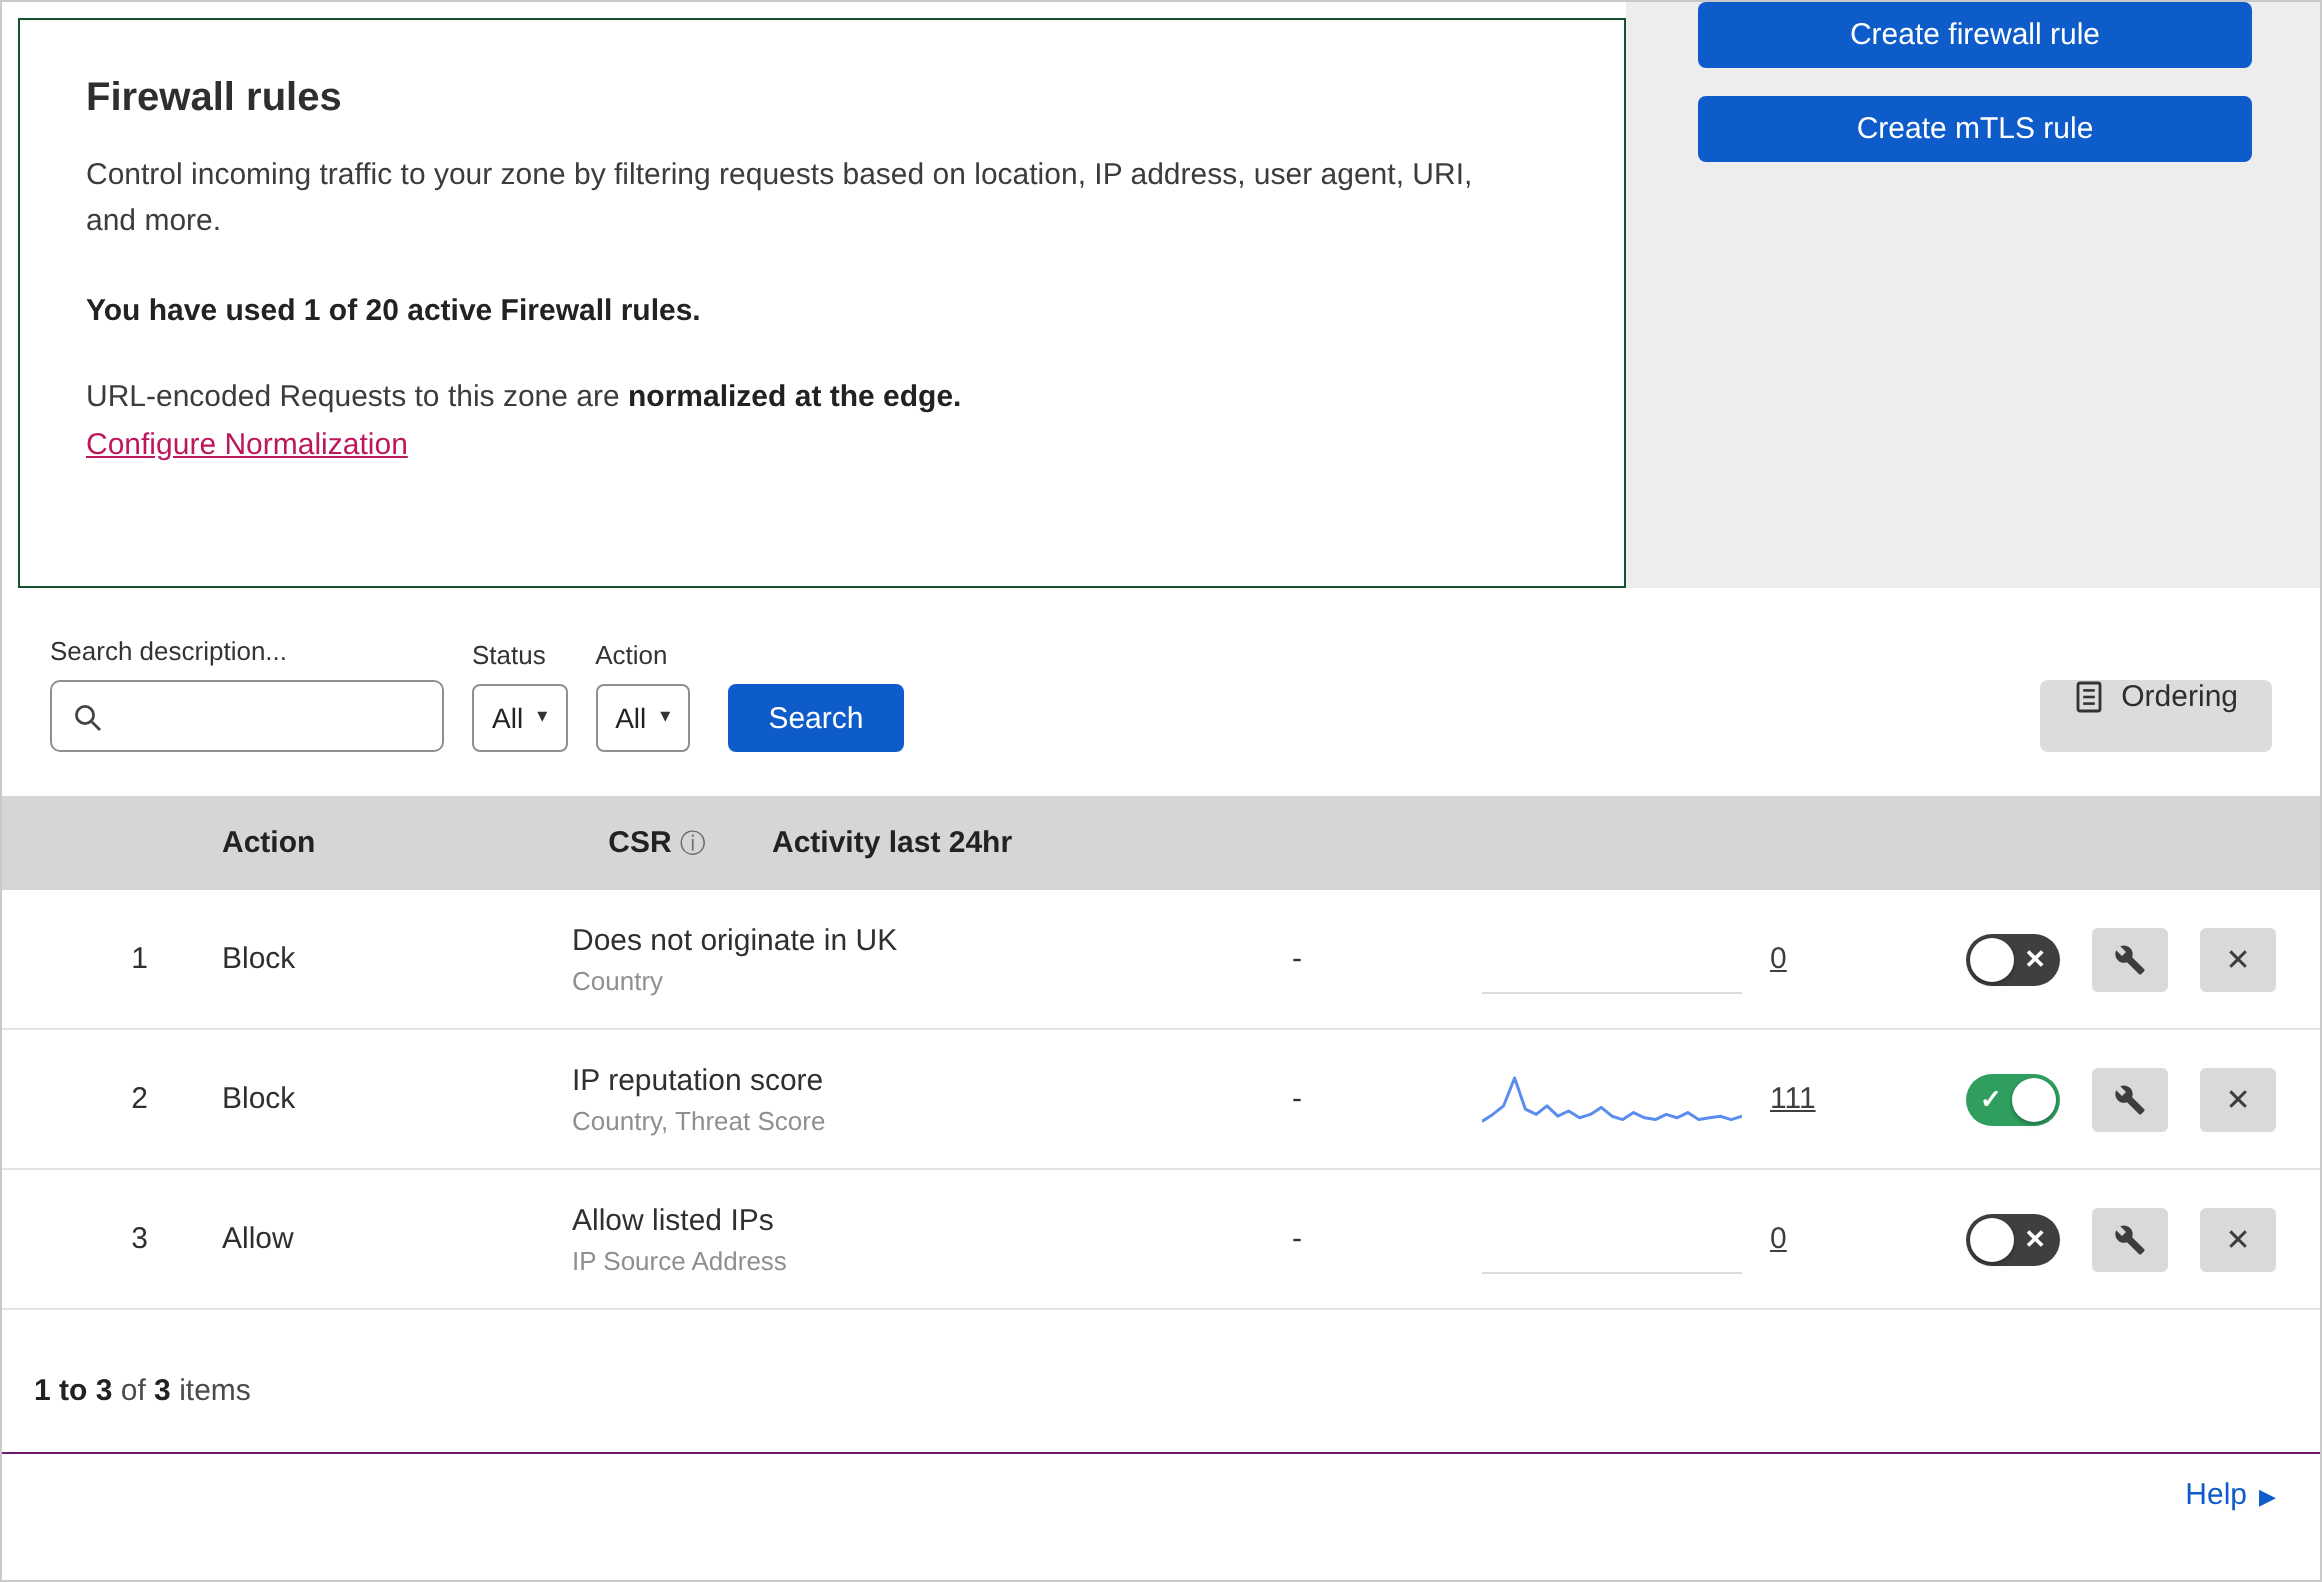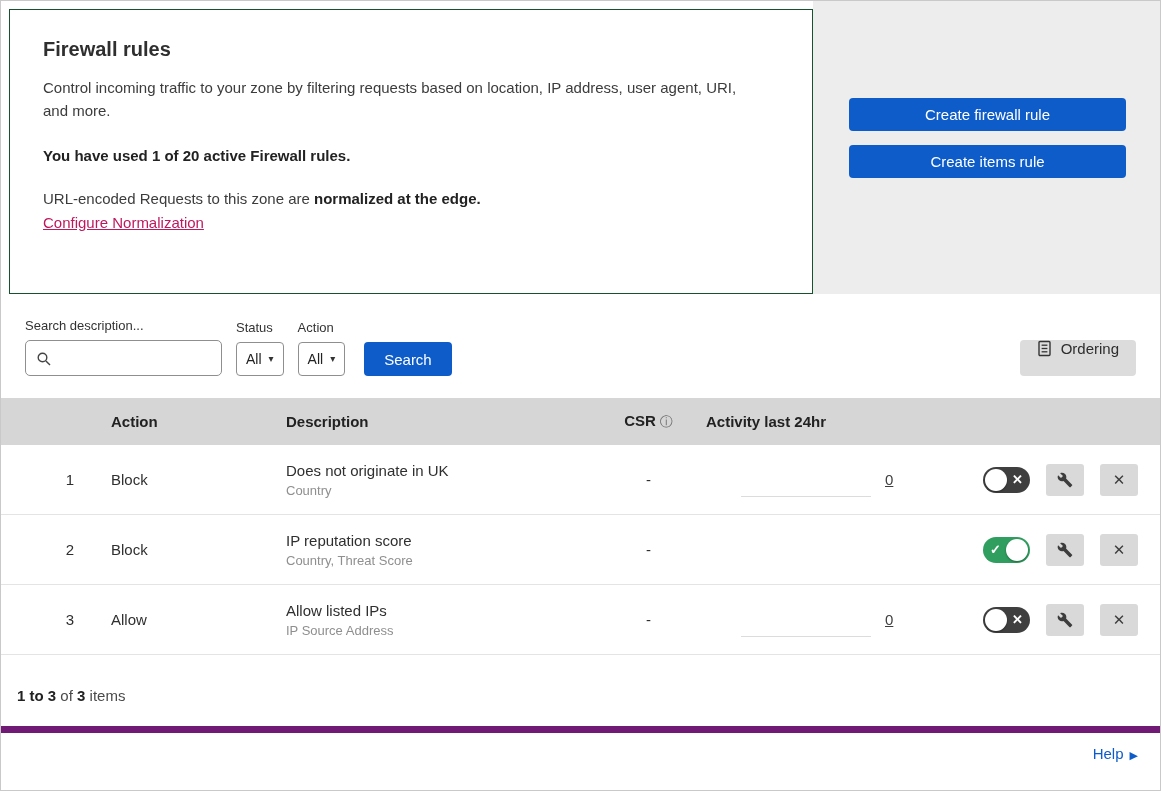--- a/index.html
+++ b/index.html
@@ -20,21 +20,21 @@
   }
   .intro-title { font-size: 20px; font-weight: 700; color: #2f2f2f; margin-bottom: 15px; }
   .intro-desc { font-size: 15px; color: #3c3c3c; line-height: 1.55; max-width: 715px; margin-bottom: 24px; }
   .intro-usage { font-size: 15px; font-weight: 700; color: #222; margin-bottom: 26px; }
   .intro-norm { font-size: 15px; color: #3c3c3c; margin-bottom: 7px; }
   .intro-norm b { font-weight: 700; color: #222; }
   a.link { color: #be185d; text-decoration: underline; font-size: 15px; cursor: pointer; }
 
   .actions-panel {
     flex: 1; background: #ededed;
-    display: flex; flex-direction: column; align-items: stretch; justify-content: center;
+    display: flex; flex-direction: column; align-items: stretch; justify-content: flex-start;
     gap: 14px; padding: 0 34px 20px 36px;
   }
   .btn-primary {
     height: 33px; background: #0d5cc9; color: #fff; font-size: 15px;
     border: none; border-radius: 4px; cursor: pointer; font-family: inherit;
   }
 
   
   .toolbar { display: flex; align-items: flex-end; padding: 24px 24px 22px 24px; gap: 14px; flex: none; }
   .fgroup { display: flex; flex-direction: column; gap: 7px; }
@@ -93,42 +93,42 @@
   .t-x, .t-check { position: absolute; top: 50%; transform: translateY(-53%); color: #fff; font-size: 13px; font-weight: 700; }
   .t-x { right: 7px; } .t-check { left: 7px; }
 
   .icon-btn {
     width: 38px; height: 32px; background: #d9d9d9; border: none; border-radius: 3px;
     display: flex; align-items: center; justify-content: center; cursor: pointer;
     color: #3d3d3d; font-size: 15px; font-family: inherit;
   }
 
   
-  .count-row { padding: 32px 16px 22px 16px; font-size: 15px; color: #4a4a4a; border-bottom: 7px solid #701a75; flex: none; }
+  .count-row { padding: 32px 16px 22px 16px; font-size: 15px; color: #4a4a4a; border-bottom: 1px solid #701a75; flex: none; }
   .count-row b { color: #222; }
   .help-row { padding: 12px 22px 0 0; text-align: right; font-size: 15px; flex: none; }
   .help-link { color: #0d5cc9; text-decoration: none; cursor: pointer; }
   .help-arrow { font-size: 11px; margin-left: 6px; }
 </style>
 </head>
 <body>
 
 <div class="page">
 
   <div class="top">
     <div class="intro-card">
       <div class="intro-title">Firewall rules</div>
       <p class="intro-desc">Control incoming traffic to your zone by filtering requests based on location, IP address, user agent, URI, and more.</p>
       <p class="intro-usage">You have used 1 of 20 active Firewall rules.</p>
       <p class="intro-norm"><span>URL-encoded Requests to this zone are </span><b>normalized at the edge.</b></p>
       <a class="link">Configure Normalization</a>
     </div>
     <div class="actions-panel">
       <button class="btn-primary">Create firewall rule</button>
-      <button class="btn-primary">Create items rule</button>
+      <button class="btn-primary">Create mTLS rule</button>
     </div>
   </div>
 
   <div class="toolbar">
     <div class="fgroup">
       <span class="flabel">Search description...</span>
       <div class="search-box">
         <svg width="16" height="16" viewBox="0 0 16 16">
           <circle cx="6.5" cy="6.5" r="4.3" fill="none" stroke="#444" stroke-width="1.4"></circle>
           <line x1="9.9" y1="9.9" x2="14" y2="14" stroke="#444" stroke-width="1.4"></line>
@@ -159,21 +159,20 @@
         <line x1="4.6" y1="8.5" x2="10.4" y2="8.5" stroke="#333" stroke-width="1.3"></line>
         <line x1="4.6" y1="11.8" x2="10.4" y2="11.8" stroke="#333" stroke-width="1.3"></line>
       </svg>
       <span>Ordering</span>
     </button>
   </div>
 
   <div class="thead">
     <div class="col-idx"></div>
     <div class="col-action">Action</div>
-    <div class="col-desc">Description</div>
     <div class="col-csr"><span>CSR</span><span class="info-icon">ⓘ</span></div>
     <div class="col-activity">Activity last 24hr</div>
     <div class="col-controls"></div>
   </div>
 
   <div class="trow">
     <div class="col-idx">1</div>
     <div class="col-action">Block</div>
     <div class="col-desc">
       <div class="desc-main">Does not originate in UK</div>
@@ -202,20 +201,26 @@
   </div>
 
   <div class="trow">
     <div class="col-idx">2</div>
     <div class="col-action">Block</div>
     <div class="col-desc">
       <div class="desc-main">IP reputation score</div>
       <div class="desc-sub">Country, Threat Score</div>
     </div>
     <div class="col-csr">-</div>
+    <div class="col-activity">
+      <div class="spark has-data"><svg width="130" height="34" viewBox="0 0 130 34">
+            <polyline points="0.0,27.7 5.4,24.2 10.8,19.9 16.3,6.0 21.7,21.6 27.1,24.2 32.5,19.9 37.9,25.1 43.3,22.5 48.8,25.9 54.2,24.2 59.6,20.7 65.0,25.1 70.4,26.8 75.8,23.3 81.3,25.9 86.7,26.8 92.1,24.2 97.5,25.9 102.9,23.3 108.3,26.8 113.8,25.9 119.2,25.1 124.6,26.8 130.0,25.1" fill="none" stroke="#5b8def" stroke-width="1.5" stroke-linejoin="round"></polyline>
+          </svg></div>
+      <a class="activity-count">111</a>
+    </div>
     <div class="col-controls">
       <span class="toggle on">
         <span class="knob"></span>
 
         <span class="t-check">✓</span>
       </span>
       <button class="icon-btn">
         <svg width="16" height="16" viewBox="0 0 24 24">
             <path fill="#3d3d3d" d="M22.7 19l-9.1-9.1c.9-2.3.4-5-1.5-6.9-2-2-5-2.4-7.4-1.3L9 6 6 9 1.6 4.7C.4 7.1.9 10.1 2.9 12.1c1.9 1.9 4.6 2.4 6.9 1.5l9.1 9.1c.4.4 1 .4 1.4 0l2.3-2.3c.5-.4.5-1.1.1-1.4z"></path>
           </svg>

